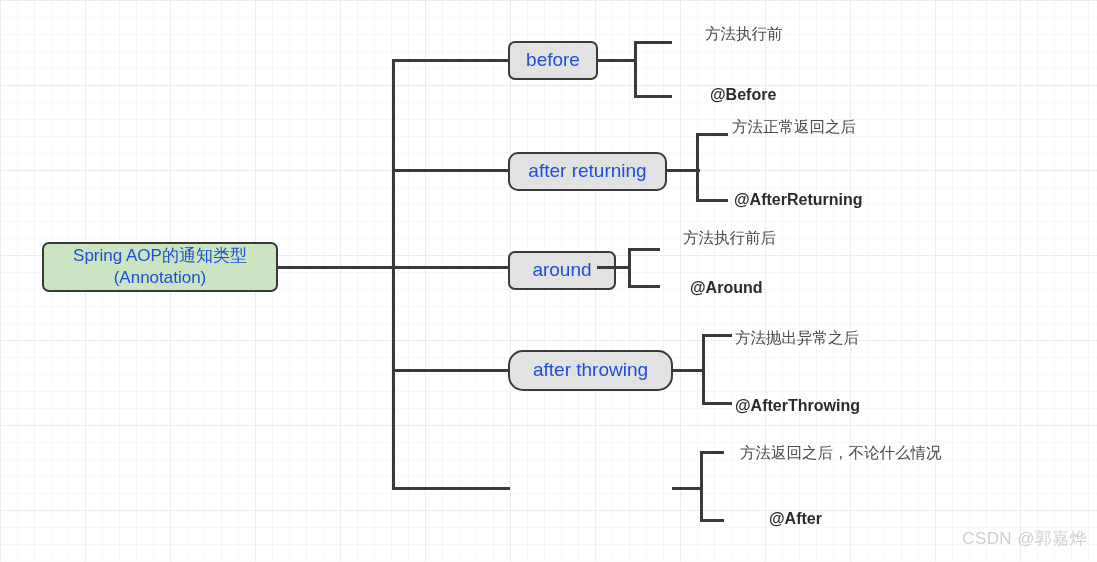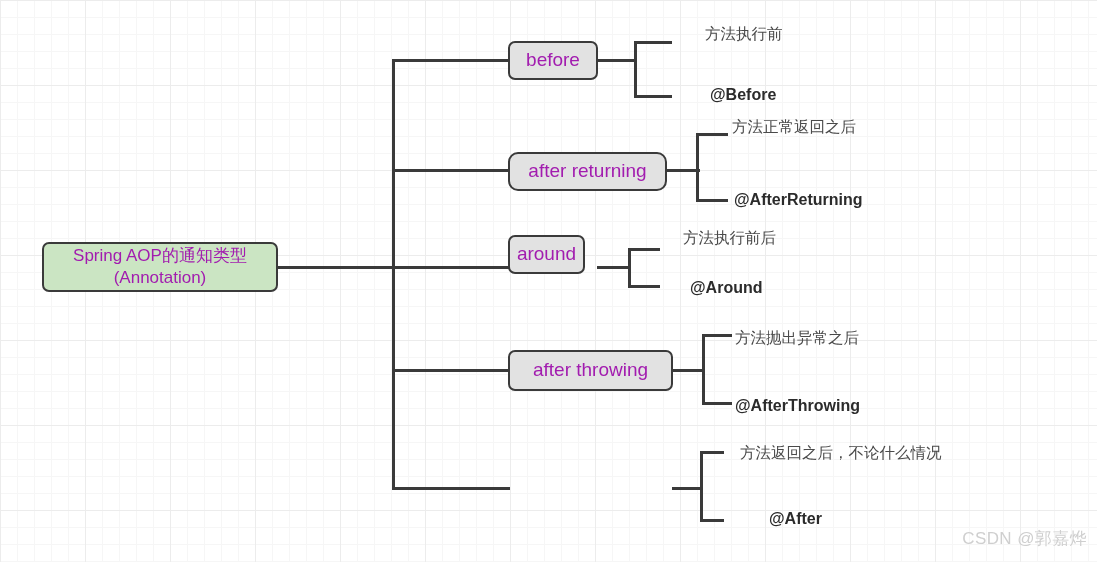--- a/index.html
+++ b/index.html
@@ -34,21 +34,21 @@
   
   .node {
     position: absolute;
     box-sizing: border-box;
     display: flex;
     align-items: center;
     justify-content: center;
     text-align: center;
     border: 2.5px solid #3a3a3a;
     border-radius: 7px;
-    color: #a21caf;
+    color: #1d4ed8;
     line-height: 1.28;
     white-space: pre-line;
   }
   .node-root {
     background: #cbe5c3;
     font-size: 17px;
   }
   .node-branch {
     background: #e2e2e2;
     font-size: 19px;
@@ -106,30 +106,30 @@
   <div class="line-h" style="left:392px; top:169px; width:118px;"></div>
   <div class="node node-branch" style="left:508px; top:152px; width:159px; height:39px;border-radius:10px;">after returning</div>
   <div class="line-h" style="left:666px; top:169px; width:34px;"></div>
   <div class="line-v" style="left:696px; top:133px; height:69px;"></div>
   <div class="line-h" style="left:696px; top:133px; width:32px;"></div>
   <div class="line-h" style="left:696px; top:199px; width:32px;"></div>
   <div class="leaf leaf-desc" style="left:732px; top:117px;">方法正常返回之后</div>
   <div class="leaf leaf-anno" style="left:734px; top:191px;">@AfterReturning</div>
 
   <div class="line-h" style="left:392px; top:266px; width:118px;"></div>
-  <div class="node node-branch" style="left:508px; top:235px; width:77px; height:39px;">around</div>
+  <div class="node node-branch" style="left:508px; top:251px; width:108px; height:39px;">around</div>
   <div class="line-h" style="left:597px; top:266px; width:34px;"></div>
   <div class="line-v" style="left:628px; top:248px; height:40px;"></div>
   <div class="line-h" style="left:628px; top:248px; width:32px;"></div>
   <div class="line-h" style="left:628px; top:285px; width:32px;"></div>
   <div class="leaf leaf-desc" style="left:683px; top:228px;">方法执行前后</div>
   <div class="leaf leaf-anno" style="left:690px; top:279px;">@Around</div>
 
   <div class="line-h" style="left:392px; top:369px; width:118px;"></div>
-  <div class="node node-branch" style="left:508px; top:350px; width:165px; height:41px;">after throwing</div>
+  <div class="node node-branch" style="left:508px; top:350px; width:165px; height:41px;border-radius:15px;">after throwing</div>
   <div class="line-h" style="left:672px; top:369px; width:33px;"></div>
   <div class="line-v" style="left:702px; top:334px; height:71px;"></div>
   <div class="line-h" style="left:702px; top:334px; width:30px;"></div>
   <div class="line-h" style="left:702px; top:402px; width:30px;"></div>
   <div class="leaf leaf-desc" style="left:735px; top:328px;">方法抛出异常之后</div>
   <div class="leaf leaf-anno" style="left:735px; top:397px;">@AfterThrowing</div>
 
   <div class="line-h" style="left:392px; top:487px; width:118px;"></div>
   <div class="line-h" style="left:672px; top:487px; width:31px;"></div>
   <div class="line-v" style="left:700px; top:451px; height:71px;"></div>

